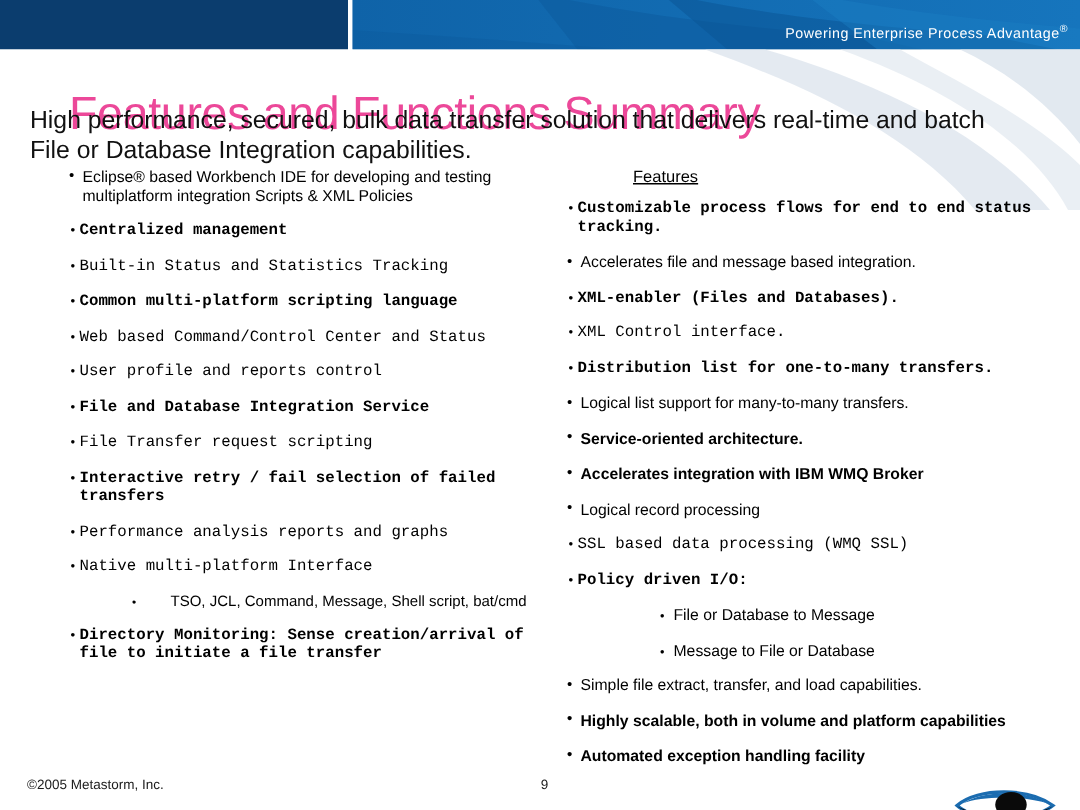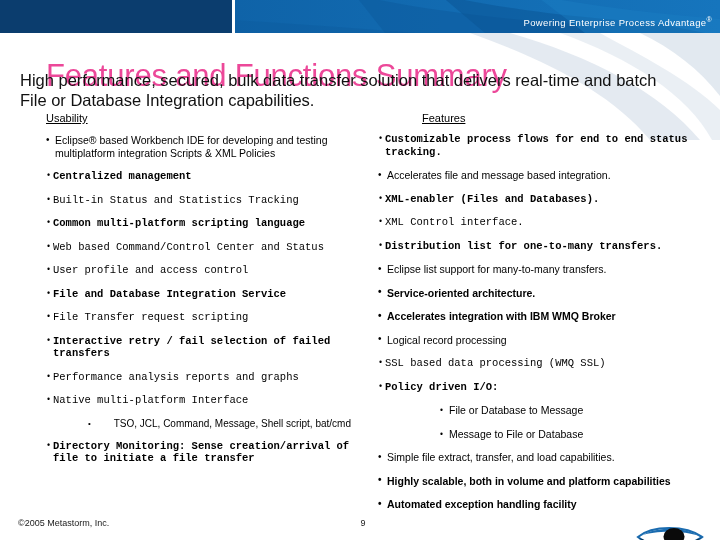--- a/index.html
+++ b/index.html
@@ -224,47 +224,46 @@
   <svg class="swoosh-layer" viewBox="0 0 720 140" preserveAspectRatio="none">
     <path d="M 470 33 C 545 60, 610 92, 650 140 L 700 140 C 660 92, 590 56, 510 33 Z" fill="#dfe6ee" opacity="0.85"></path>
     <path d="M 560 33 C 630 58, 688 95, 712 140 L 720 140 L 720 110 C 690 80, 640 55, 600 33 Z" fill="#e8edf3" opacity="0.9"></path>
     <path d="M 640 33 C 672 48, 700 70, 720 96 L 720 33 Z" fill="#dbe3ec" opacity="0.8"></path>
   </svg>
 
   <div class="slide-title">Features and Functions Summary</div>
   <div class="slide-subtitle">High performance, secured, bulk data transfer solution that delivers real-time and batch File or Database Integration capabilities.</div>
 
   <div class="col col-left">
-    <div class="col-head">Usability</div>
     <ul class="blist">
       <li>Eclipse® based Workbench IDE for developing and testing multiplatform integration Scripts &amp; XML Policies</li>
       <li class="bold tight">Centralized management</li>
       <li class="tight">Built-in Status and Statistics Tracking</li>
       <li class="bold tight">Common multi-platform scripting language</li>
       <li class="tight">Web based Command/Control Center and Status</li>
-      <li class="tight">User profile and access control</li>
+      <li class="tight">User profile and reports control</li>
       <li class="bold tight">File and Database Integration Service</li>
       <li class="tight">File Transfer request scripting</li>
       <li class="bold tight">Interactive retry / fail selection of failed transfers</li>
       <li class="tight">Performance analysis reports and graphs</li>
       <li class="tight">Native multi-platform Interface</li>
       <li class="sub">TSO, JCL, Command, Message, Shell script, bat/cmd</li>
       <li class="bold tight">Directory Monitoring: Sense creation/arrival of file to initiate a file transfer</li>
     </ul>
   </div>
 
   <div class="col col-right">
     <div class="col-head">Features</div>
     <ul class="blist">
       <li class="bold tight">Customizable process flows for end to end status tracking.</li>
       <li>Accelerates file and message based integration.</li>
       <li class="bold tight">XML-enabler (Files and Databases).</li>
       <li class="tight">XML Control interface.</li>
       <li class="bold tight">Distribution list for one-to-many transfers.</li>
-      <li>Eclipse list support for many-to-many transfers.</li>
+      <li>Logical list support for many-to-many transfers.</li>
       <li class="bold">Service-oriented architecture.</li>
       <li class="bold">Accelerates integration with IBM WMQ Broker</li>
       <li>Logical record processing</li>
       <li class="tight">SSL based data processing (WMQ SSL)</li>
       <li class="bold tight">Policy driven I/O:</li>
       <li class="sub2">File or Database to Message</li>
       <li class="sub2">Message to File or Database</li>
       <li>Simple file extract, transfer, and load capabilities.</li>
       <li class="bold">Highly scalable, both in volume and platform capabilities</li>
       <li class="bold">Automated exception handling facility</li>

